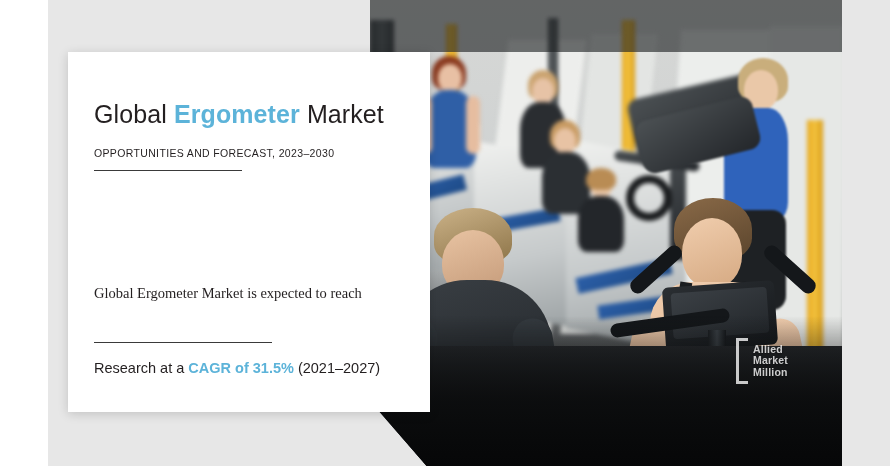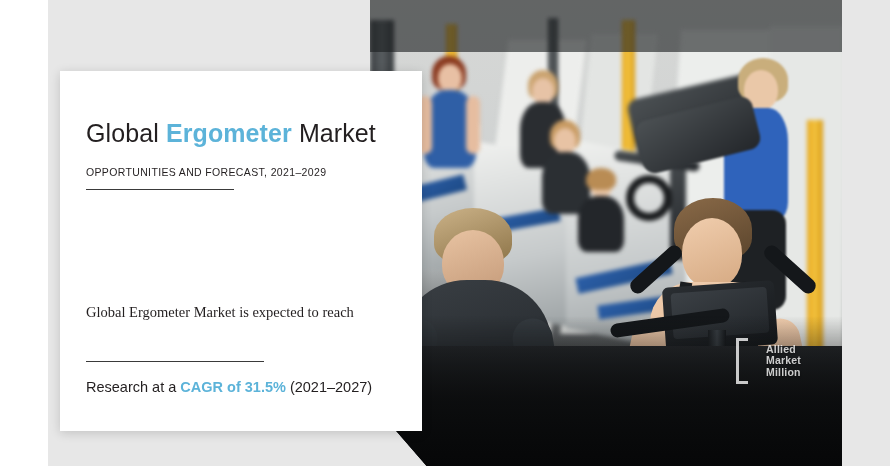--- a/index.html
+++ b/index.html
@@ -53,36 +53,35 @@
   .torso{position:absolute;border-radius:42% 42% 20% 20%;}
   .arm{position:absolute;border-radius:40px;}
 
   
   .scrim-top{position:absolute;left:0;right:0;top:0;height:52px;background:rgba(28,30,32,.62);}
   .scrim-bot{position:absolute;left:0;right:0;bottom:0;height:150px;background:linear-gradient(180deg,rgba(10,11,12,0) 0%,rgba(10,11,12,.85) 55%,rgba(6,7,8,.96) 100%);}
 
   
   .watermark{
     position:absolute;left:366px;top:338px;
-    display:flex;align-items:center;gap:18px;
+    display:flex;align-items:center;gap:5px;
     opacity:.82;
   }
   .wm-bracket{width:9px;height:40px;border-left:3px solid #f2f2f2;border-top:3px solid #f2f2f2;border-bottom:3px solid #f2f2f2;}
   .wm-lines{display:flex;flex-direction:column;line-height:11.5px;}
   .wm-lines span{
     color:#f4f4f4;font-size:10.5px;font-weight:bold;letter-spacing:.2px;
     text-shadow:0 1px 2px rgba(0,0,0,.6);
   }
 
   
   .card{
-    position:absolute;left:60px;top:52px;width:362px;height:360px;
+    position:absolute;left:68px;top:52px;width:362px;height:360px;
     background:#ffffff;
     box-shadow:0 2px 10px rgba(0,0,0,.16);
-    margin-top:19px;
   }
   .card-inner{position:relative;width:100%;height:100%;}
 
   .title{
     position:absolute;left:26px;top:48px;
     font-size:25px;letter-spacing:.1px;color:#231f20;font-weight:400;white-space:nowrap;
   }
   .title .accent{color:#5cb3d9;font-weight:bold;}
 
   .subtitle{
@@ -234,21 +233,21 @@
         <span>Million</span>
       </div>
     </div>
   </div>
 
   <div class="card">
     <div class="card-inner">
 
       <div class="title"><span>Global </span><span class="accent">Ergometer</span><span> Market</span></div>
 
-      <div class="subtitle">OPPORTUNITIES AND FORECAST, 2021–2029</div>
+      <div class="subtitle">OPPORTUNITIES AND FORECAST, 2023–2030</div>
       <div class="rule-1"></div>
 
       <div class="stat-block">
         <div class="stat-line">Global Ergometer Market is expected to reach</div>
       </div>
 
       <div class="rule-2"></div>
 
       <div class="cagr"><span>Research at a </span><span class="accent">CAGR of 31.5%</span><span> (2021–2027)</span></div>
 

